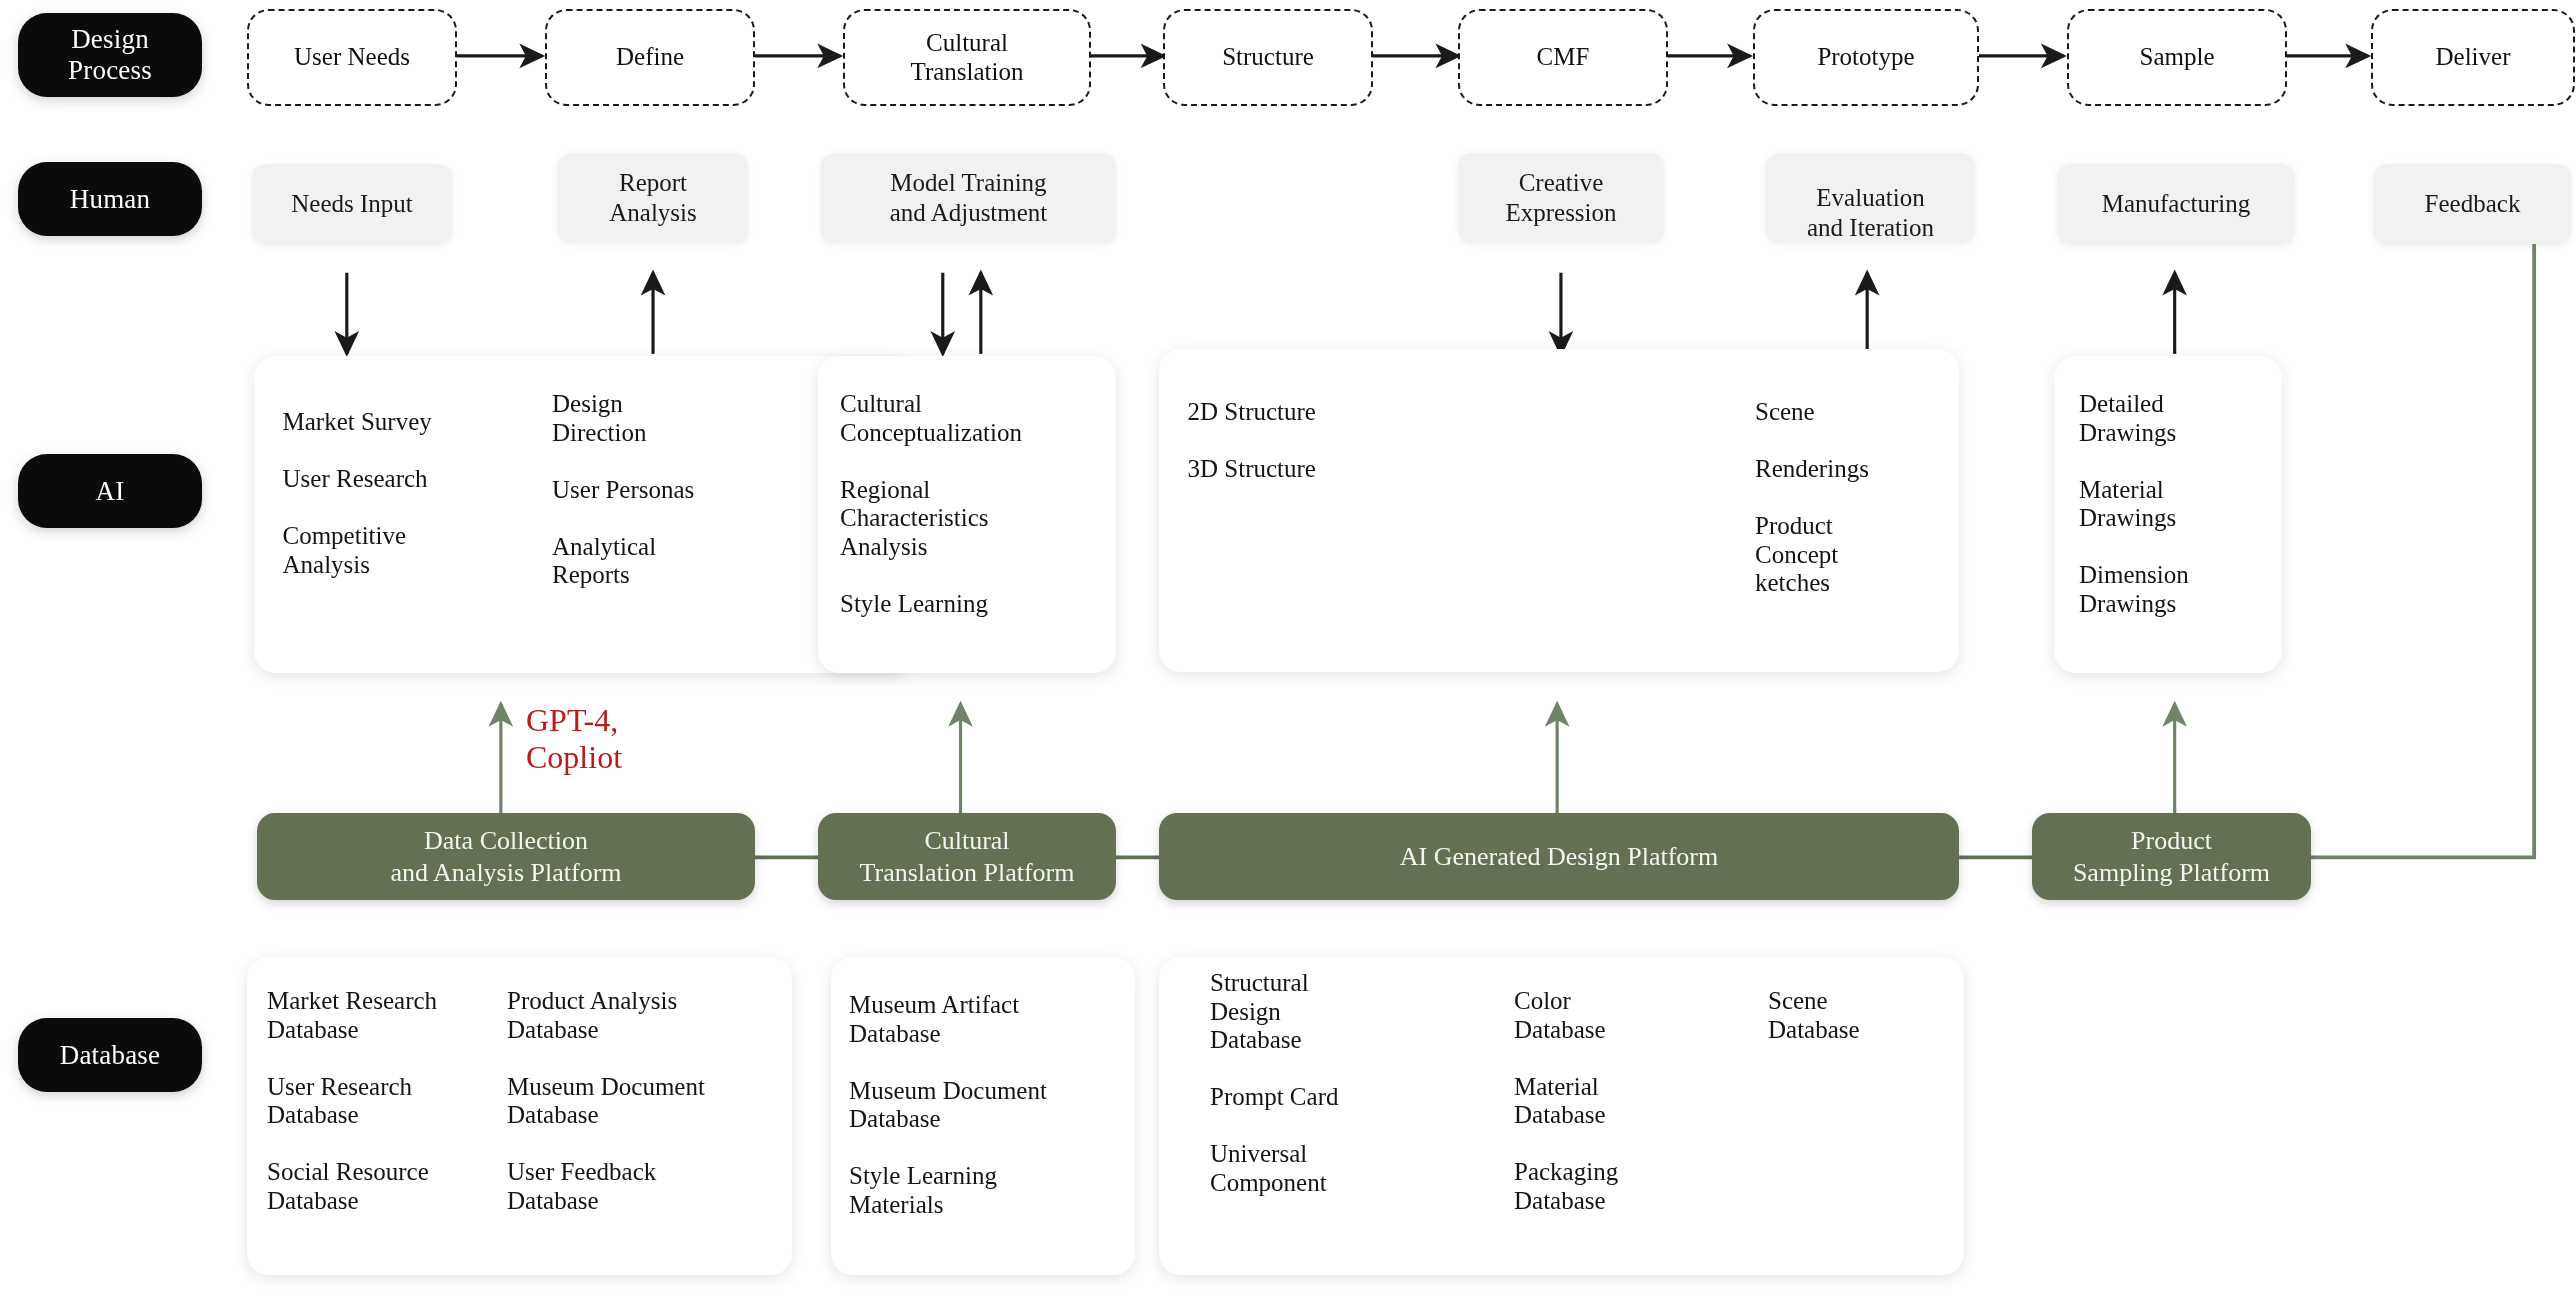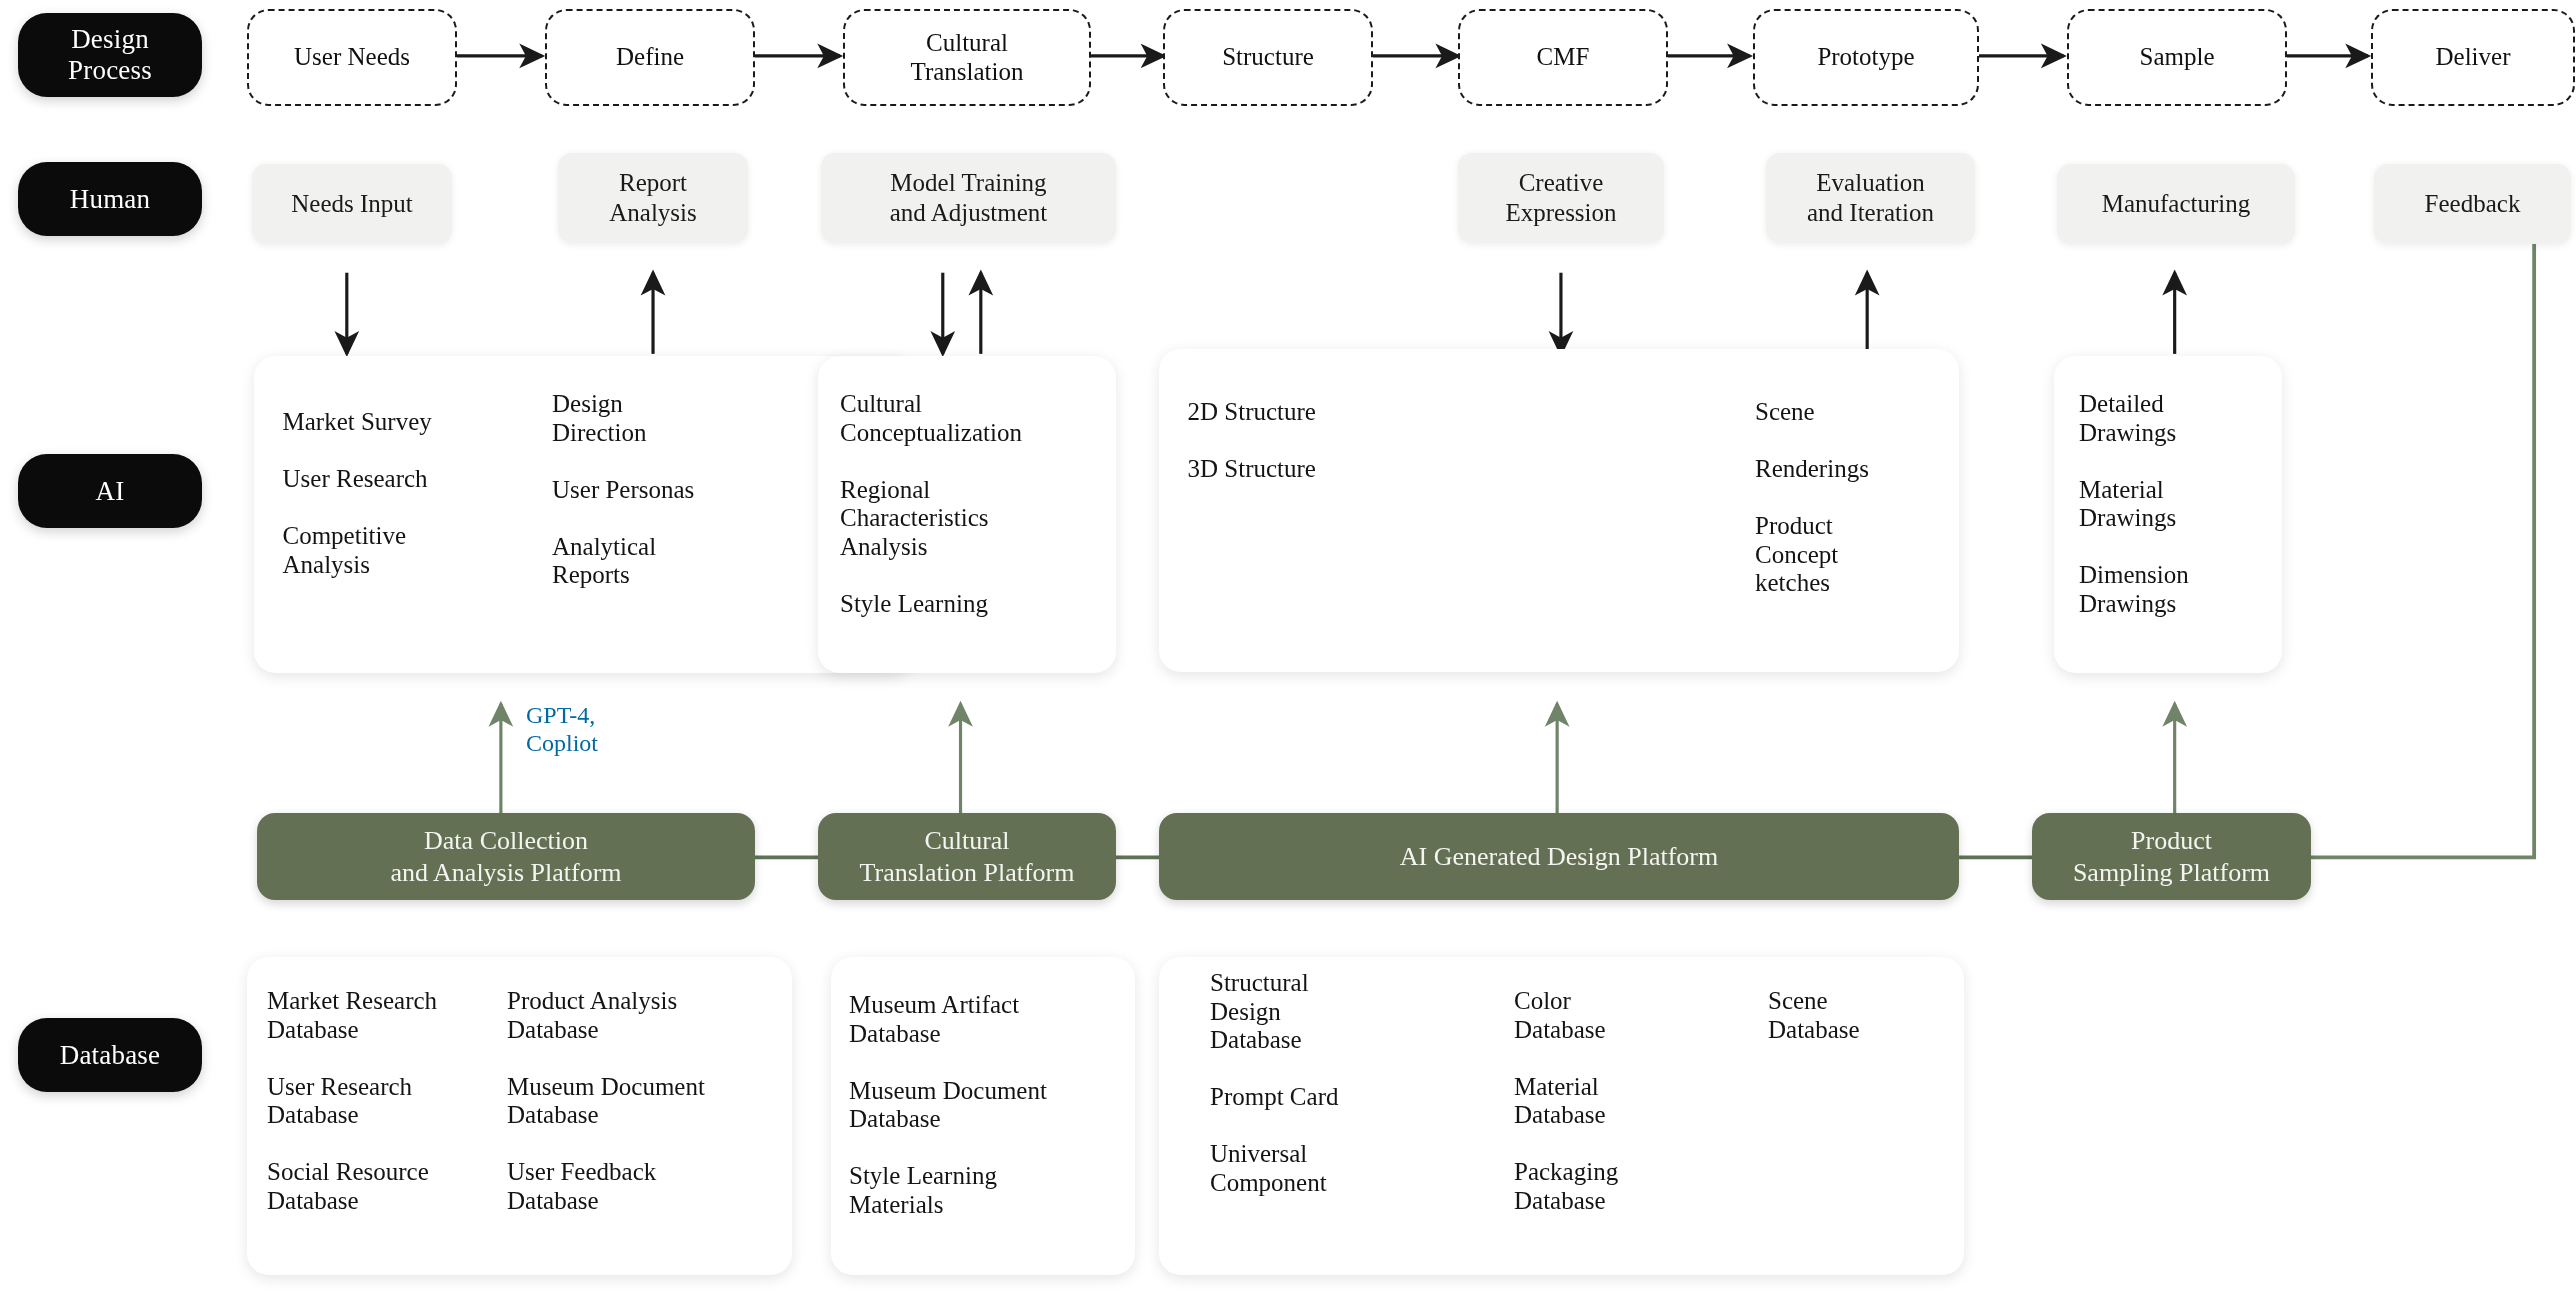--- a/index.html
+++ b/index.html
@@ -82,23 +82,23 @@
     align-items:center;
     justify-content:center;
     text-align:center;
     line-height:1.22;
     font-size:26px;
     box-shadow:0 3.2px 10px rgba(0,0,0,.16);
   }
   
   .tooltxt{
     position:absolute;
-    font-size:24px;
+    font-size:32px;
     line-height:1.16;
-    color:#0369a1;
+    color:#b91c1c;
     white-space:pre-line;
   }
   
   #wires{
     position:absolute;
     left:0;top:0;
     width:2576px;height:1305px;
     pointer-events:none;
   }
 </style>
@@ -203,21 +203,21 @@
 Analysis</span>
   </div>
   <div class="human" style="left:821px;top:153px;width:295px;height:90px;">
     <span style="white-space:pre-line">Model Training
 and Adjustment</span>
   </div>
   <div class="human" style="left:1458px;top:153px;width:206px;height:90px;">
     <span style="white-space:pre-line">Creative
 Expression</span>
   </div>
-  <div class="human" style="left:1766px;top:153px;width:209px;height:90px;">
+  <div class="human" style="left:1766px;top:153px;width:209px;height:90px;align-items:flex-end;">
     <span style="white-space:pre-line">Evaluation
 and Iteration</span>
   </div>
   <div class="human" style="left:2374px;top:164px;width:197px;height:80px;">
     <span style="white-space:pre-line">Feedback</span>
   </div>
   <div class="human" style="left:2057px;top:164px;width:238px;height:80px;">
     <span style="white-space:pre-line">Manufacturing</span>
   </div>
 

